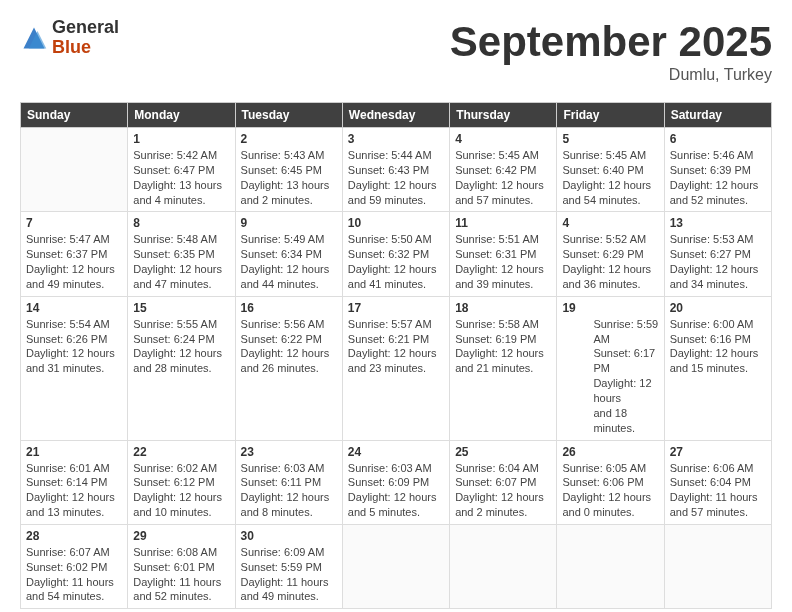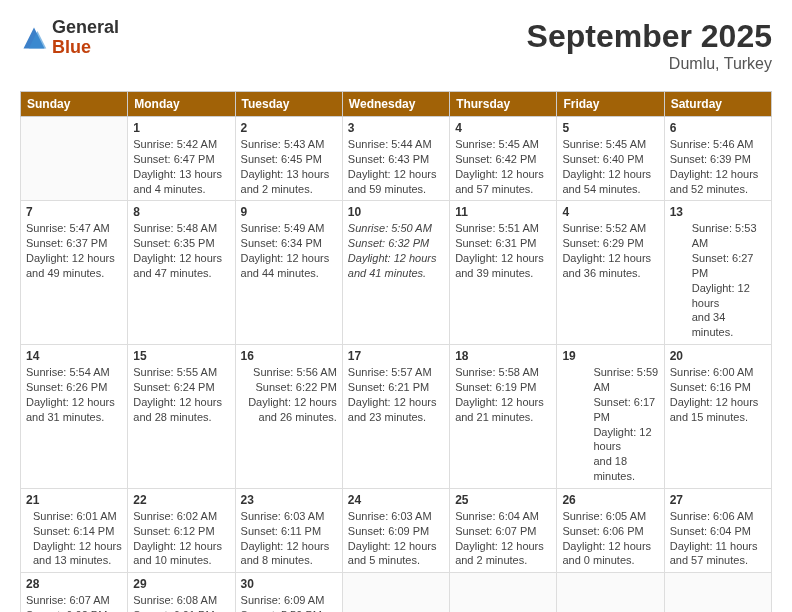--- a/index.html
+++ b/index.html
@@ -44,37 +44,37 @@
       color: #c2410c;
     }
     .logo-icon {
       width: 28px;
       height: 28px;
     }
     .title-block {
       text-align: right;
     }
     .month-title {
-      font-size: 32px;
+      font-size: 42px;
       font-weight: bold;
       color: #333;
     }
     .subtitle {
       font-size: 16px;
       color: #555;
     }
     .calendar {
       flex: 1;
       border: 1px solid #ccc;
       border-collapse: collapse;
       width: 100%;
       table-layout: fixed;
     }
     .calendar th {
-      background-color: #a16207;
+      background-color: #404040;
       color: #fff;
       text-align: left;
       padding: 5px 6px;
       font-size: 12px;
       font-weight: bold;
       border: 1px solid #ccc;
     }
     .calendar td {
       vertical-align: top;
       padding: 4px 5px;
@@ -194,42 +194,42 @@
           </td>
           <td>
             <div class="day-num">9</div>
             <div class="day-info" style="white-space: pre-line;">Sunrise: 5:49 AM
 Sunset: 6:34 PM
 Daylight: 12 hours
 and 44 minutes.</div>
           </td>
           <td>
             <div class="day-num">10</div>
-            <div class="day-info" style="white-space: pre-line; font-style: italic;">Sunrise: 5:50 AM
+            <div class="day-info" style="white-space: pre-line;">Sunrise: 5:50 AM
 Sunset: 6:32 PM
 Daylight: 12 hours
 and 41 minutes.</div>
           </td>
           <td>
             <div class="day-num">11</div>
             <div class="day-info" style="white-space: pre-line;">Sunrise: 5:51 AM
 Sunset: 6:31 PM
 Daylight: 12 hours
 and 39 minutes.</div>
           </td>
           <td>
             <div class="day-num">4</div>
             <div class="day-info" style="white-space: pre-line;">Sunrise: 5:52 AM
 Sunset: 6:29 PM
 Daylight: 12 hours
 and 36 minutes.</div>
           </td>
           <td>
             <div class="day-num">13</div>
-            <div class="day-info" style="white-space: pre-line; margin-left: 22px;">Sunrise: 5:53 AM
+            <div class="day-info" style="white-space: pre-line;">Sunrise: 5:53 AM
 Sunset: 6:27 PM
 Daylight: 12 hours
 and 34 minutes.</div>
           </td>
         </tr>
         <tr>
           <td>
             <div class="day-num">14</div>
             <div class="day-info" style="white-space: pre-line;">Sunrise: 5:54 AM
 Sunset: 6:26 PM
@@ -238,21 +238,21 @@
           </td>
           <td>
             <div class="day-num">15</div>
             <div class="day-info" style="white-space: pre-line;">Sunrise: 5:55 AM
 Sunset: 6:24 PM
 Daylight: 12 hours
 and 28 minutes.</div>
           </td>
           <td>
             <div class="day-num">16</div>
-            <div class="day-info" style="white-space: pre-line; text-align: right;">Sunrise: 5:56 AM
+            <div class="day-info" style="white-space: pre-line;">Sunrise: 5:56 AM
 Sunset: 6:22 PM
 Daylight: 12 hours
 and 26 minutes.</div>
           </td>
           <td>
             <div class="day-num">17</div>
             <div class="day-info" style="white-space: pre-line;">Sunrise: 5:57 AM
 Sunset: 6:21 PM
 Daylight: 12 hours
 and 23 minutes.</div>
@@ -275,21 +275,21 @@
             <div class="day-num">20</div>
             <div class="day-info" style="white-space: pre-line;">Sunrise: 6:00 AM
 Sunset: 6:16 PM
 Daylight: 12 hours
 and 15 minutes.</div>
           </td>
         </tr>
         <tr>
           <td>
             <div class="day-num">21</div>
-            <div class="day-info" style="white-space: pre-line; margin-left: 7px;">Sunrise: 6:01 AM
+            <div class="day-info" style="white-space: pre-line;">Sunrise: 6:01 AM
 Sunset: 6:14 PM
 Daylight: 12 hours
 and 13 minutes.</div>
           </td>
           <td>
             <div class="day-num">22</div>
             <div class="day-info" style="white-space: pre-line;">Sunrise: 6:02 AM
 Sunset: 6:12 PM
 Daylight: 12 hours
 and 10 minutes.</div>

